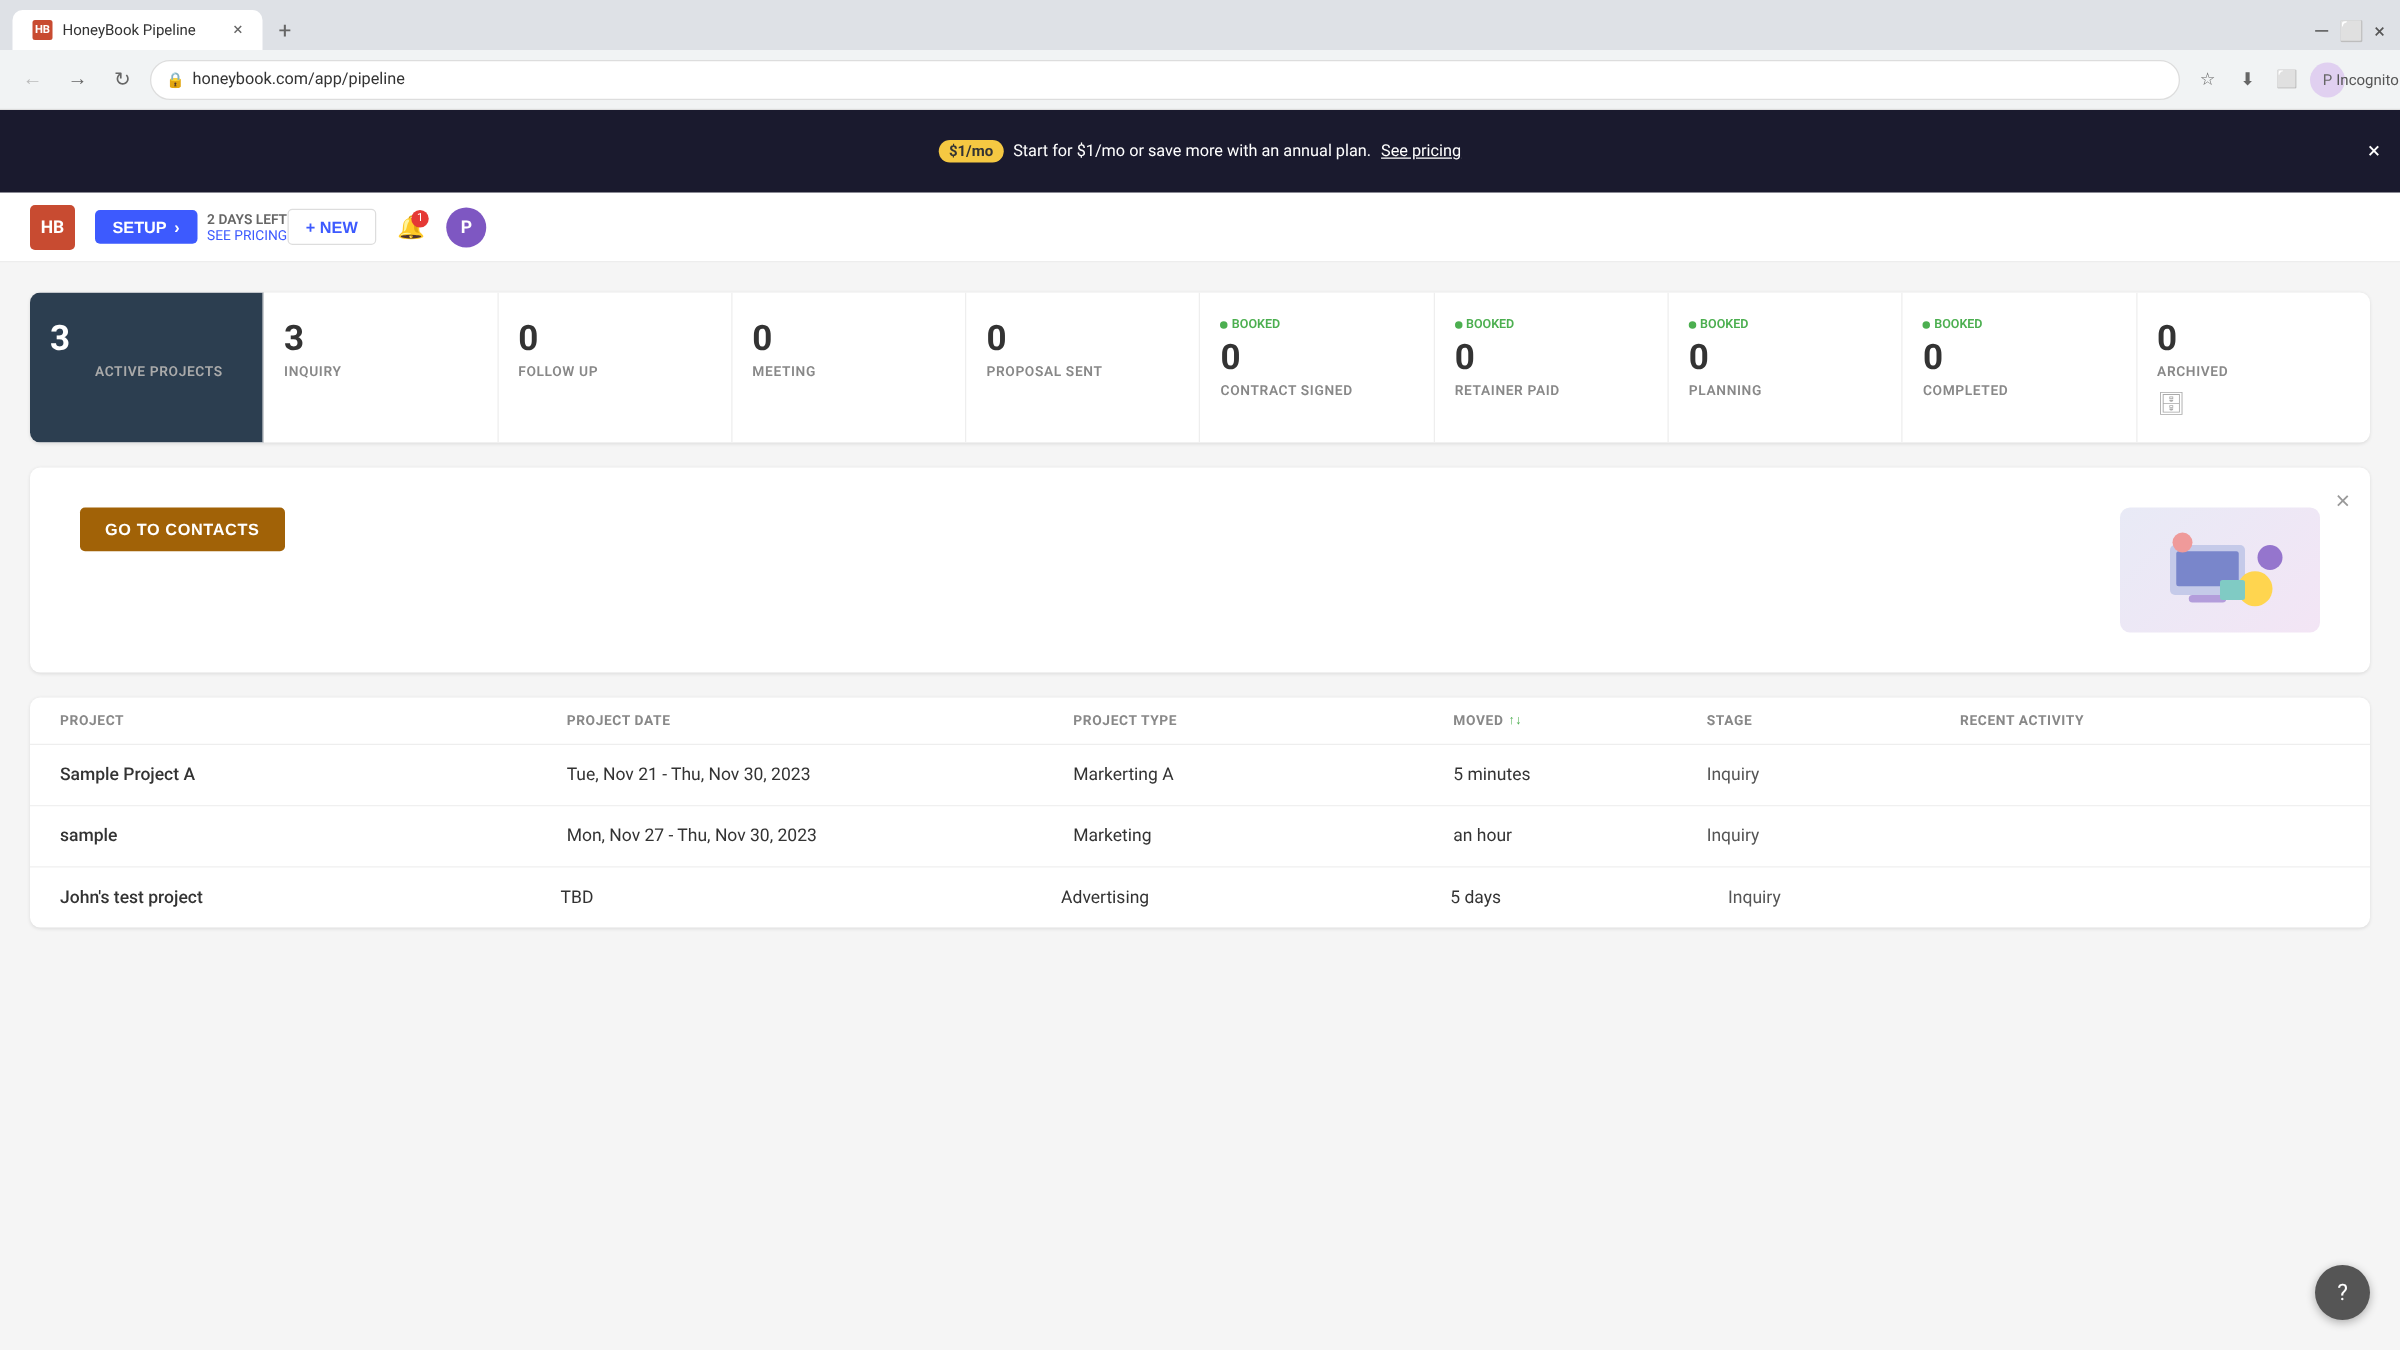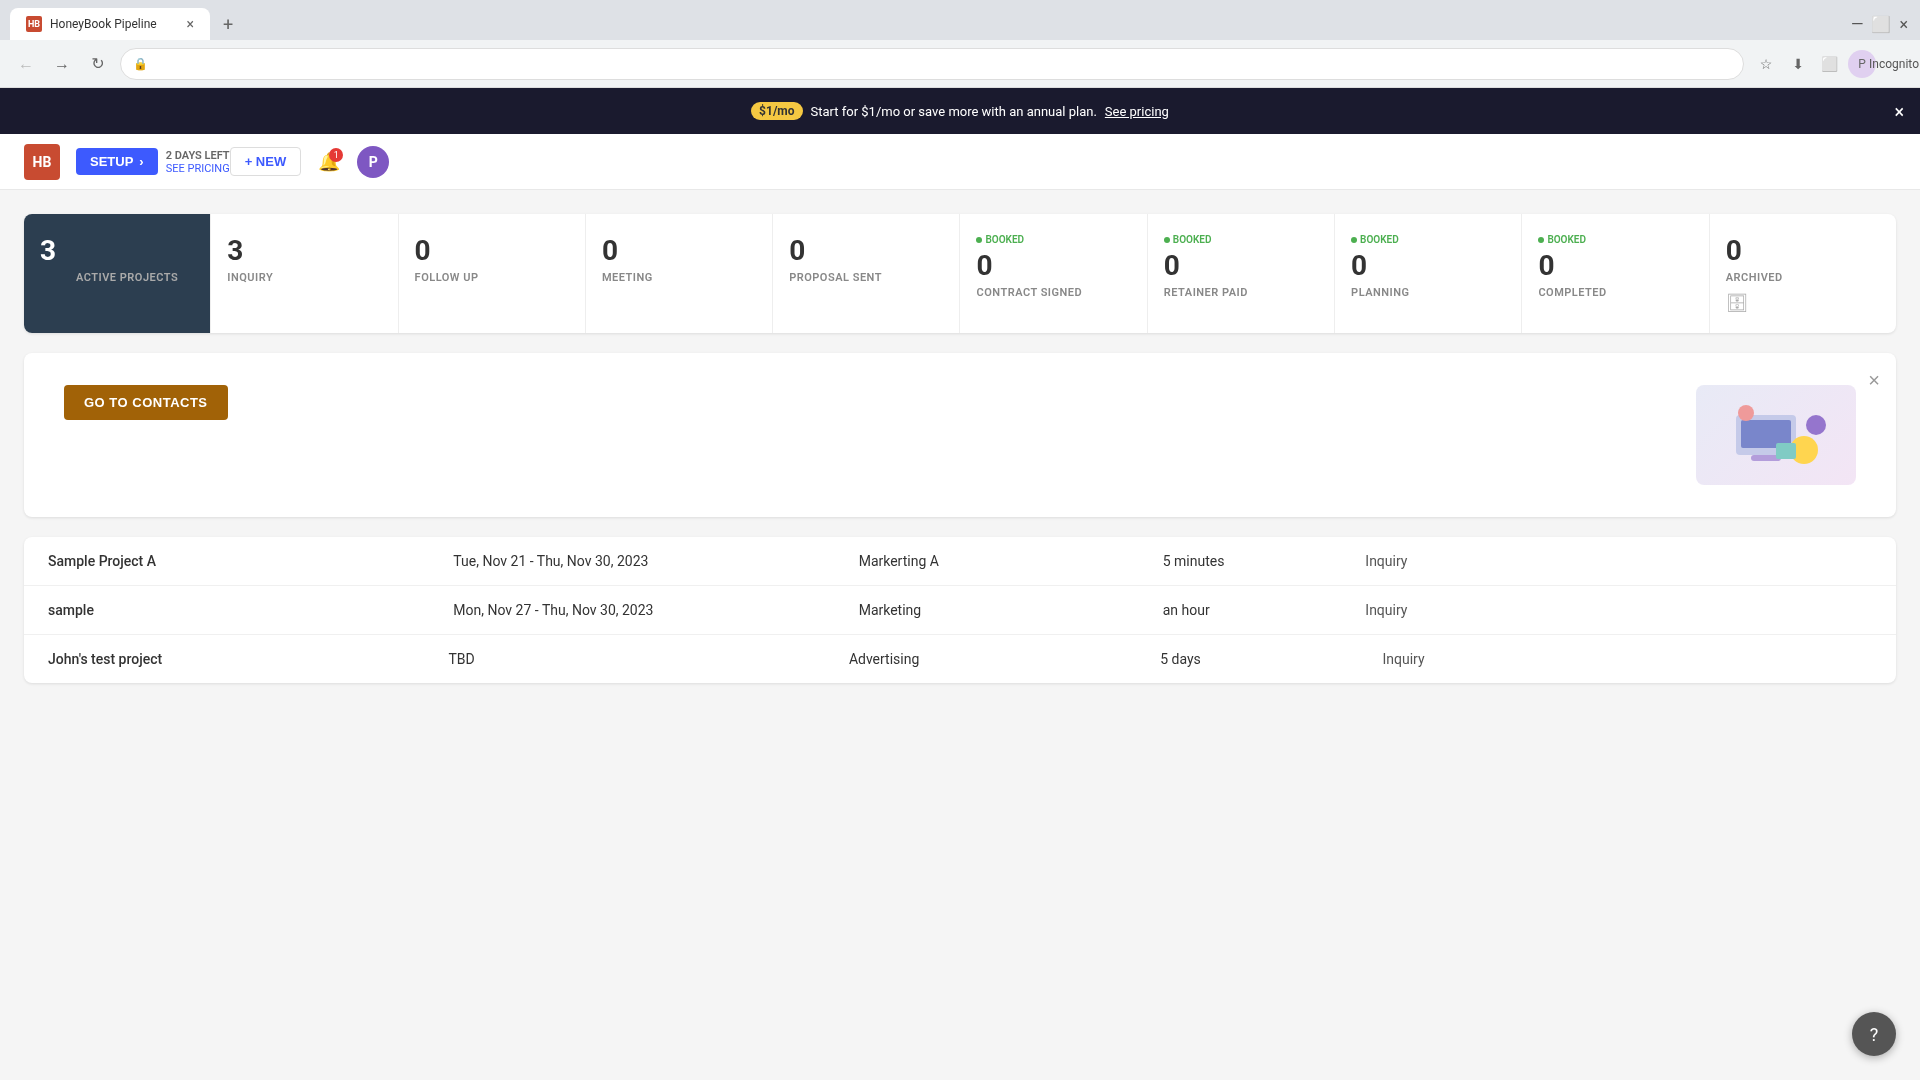--- a/index.html
+++ b/index.html
@@ -16,21 +16,21 @@
     .browser-controls { background: #f1f3f4; padding: 6px 12px; display: flex; align-items: center; gap: 8px; height: 48px; border-bottom: 1px solid #ddd; }
     .browser-btn { width: 28px; height: 28px; border-radius: 50%; display: flex; align-items: center; justify-content: center; color: #666; cursor: pointer; font-size: 16px; border: none; background: none; }
     .browser-btn.disabled { color: #bbb; cursor: default; }
     .address-bar { flex: 1; background: white; border: 1px solid #ddd; border-radius: 20px; height: 32px; display: flex; align-items: center; padding: 0 12px; gap: 6px; font-size: 13px; color: #333; }
     .address-bar-lock { color: #555; font-size: 12px; }
     .address-bar-url { flex: 1; }
     .browser-actions { display: flex; gap: 4px; }
     .browser-action-btn { width: 28px; height: 28px; border-radius: 50%; display: flex; align-items: center; justify-content: center; color: #666; cursor: pointer; font-size: 14px; }
 
     
-    .top-banner { background: #1a1a2e; color: white; text-align: right; padding: 14px; font-size: 13px; display: flex; align-items: center; justify-content: center; gap: 8px; position: relative; }
+    .top-banner { background: #1a1a2e; color: white; text-align: right; padding: 24px; font-size: 13px; display: flex; align-items: center; justify-content: center; gap: 8px; position: relative; }
     .banner-badge { background: #f5c842; color: #333; border-radius: 12px; padding: 2px 8px; font-size: 12px; font-weight: bold; }
     .banner-close { position: absolute; right: 16px; top: 50%; transform: translateY(-50%); color: white; cursor: pointer; font-size: 18px; }
     .banner-link { color: white; text-decoration: underline; cursor: pointer; }
 
     
     .app-header { background: white; padding: 0 24px; display: flex; align-items: center; height: 56px; border-bottom: 1px solid #e8e8e8; }
     .hb-logo { width: 36px; height: 36px; background: #c84b31; border-radius: 4px; display: flex; align-items: center; justify-content: center; color: white; font-weight: bold; font-size: 14px; margin-right: 16px; }
     .setup-btn { background: #3d5afe; color: white; border: none; border-radius: 4px; padding: 6px 14px; font-size: 13px; font-weight: 600; cursor: pointer; display: flex; align-items: center; gap: 6px; }
     .setup-info { margin-left: 8px; }
     .setup-days { font-size: 11px; color: #666; font-weight: 600; }
@@ -105,20 +105,21 @@
       <span style="cursor:pointer;">×</span>
     </div>
   </div>
 
   <div class="browser-controls">
     <button class="browser-btn disabled">←</button>
     <button class="browser-btn">→</button>
     <button class="browser-btn">↻</button>
     <div class="address-bar">
       <span class="address-bar-lock">🔒</span>
+      <span class="address-bar-url">honeybook.com/app/pipeline</span>
     </div>
     <div class="browser-actions">
       <div class="browser-action-btn">☆</div>
       <div class="browser-action-btn">⬇</div>
       <div class="browser-action-btn">⬜</div>
       <div class="browser-action-btn" style="background:#e0d0f0;border-radius:50%;font-size:12px;">P</div>
       <div class="browser-action-btn" style="font-size:12px;color:#555;">Incognito</div>
     </div>
   </div>
 </div>
@@ -237,20 +238,31 @@
         <circle cx="100" cy="30" r="10" fill="#9575cd"></circle>
         <rect x="35" y="60" width="30" height="6" rx="3" fill="#b39ddb"></rect>
         <circle cx="30" cy="18" r="8" fill="#ef9a9a"></circle>
         <rect x="60" y="48" width="20" height="16" rx="2" fill="#80cbc4"></rect>
       </svg>
     </div>
     <button class="promo-close">×</button>
   </div>
 
   <div class="projects-table">
+    <div class="table-header">
+      <div class="th">PROJECT</div>
+      <div class="th">PROJECT DATE</div>
+      <div class="th">PROJECT TYPE</div>
+      <div class="th" style="cursor:pointer;">
+        <span>MOVED</span>
+        <span class="sort-icon">↑↓</span>
+      </div>
+      <div class="th">STAGE</div>
+      <div class="th">RECENT ACTIVITY</div>
+    </div>
 
     <div class="table-row">
       <div class="td project-name">Sample Project A</div>
       <div class="td">Tue, Nov 21 - Thu, Nov 30, 2023</div>
       <div class="td">Markerting A</div>
       <div class="td">5 minutes</div>
       <div class="td stage">Inquiry</div>
       <div class="td"></div>
     </div>
 

